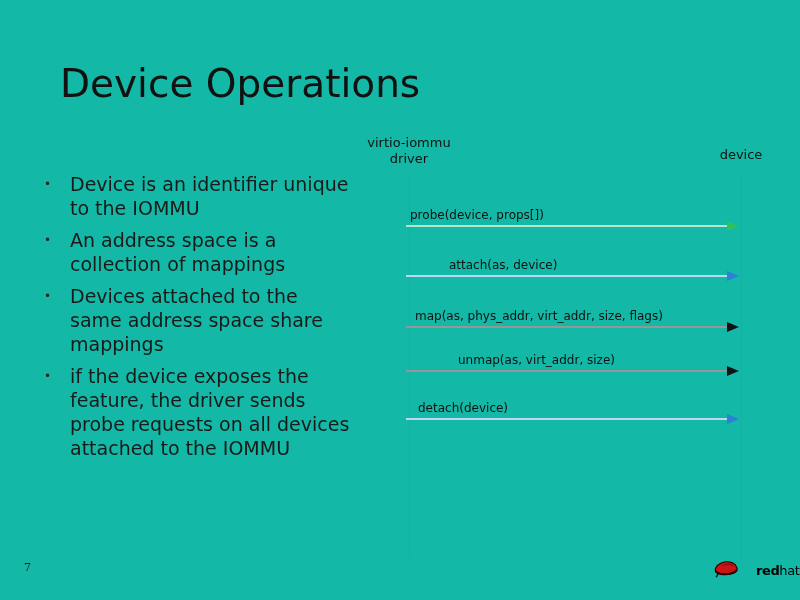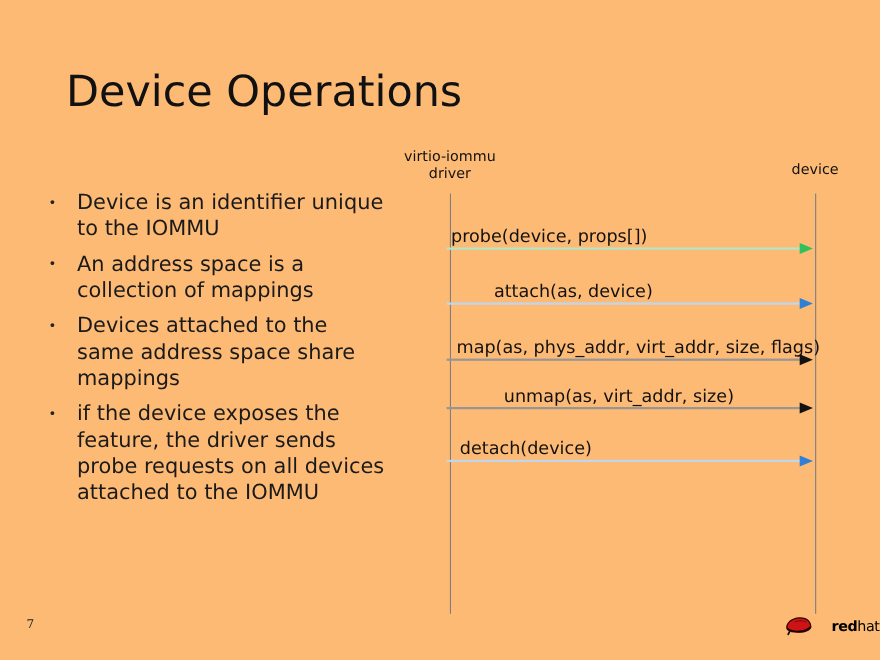--- a/index.html
+++ b/index.html
@@ -1,41 +1,41 @@
 <!DOCTYPE html>
 <html><head>
 <meta charset="utf-8">
 <style>
   html,body{margin:0;padding:0;}
   body{
     width:800px;height:600px;background:#ffffff;overflow:hidden;position:relative;
     font-family:"DejaVu Sans","Liberation Sans",sans-serif;color:#151515;
   }
-  .slide{position:absolute;inset:0;background:#fdba74;text-decoration:underline;}
+  .slide{position:absolute;inset:0;background:#14b8a6;text-decoration:underline;}
   .title{
     position:absolute;left:60px;top:64px;font-size:39px;line-height:1;
     color:#111;white-space:nowrap;
   }
   .bullet-list{position:absolute;left:44px;top:172px;width:340px;}
   .bullet{display:flex;margin-bottom:8px;}
   .bullet .marker{
     width:26px;flex:0 0 26px;font-size:12px;line-height:24px;color:#222;
   }
   .bullet .btext{
     font-size:19px;line-height:24px;white-space:pre-line;color:#1a1a1a;
   }
   .diagram{position:absolute;inset:0;}
   .actor-label{
     position:absolute;transform:translateX(-50%);text-align:center;
     font-size:13px;line-height:16px;white-space:pre-line;color:#111;
   }
   .lifeline{position:absolute;width:1px;background:#7f7f7f;}
   .msg-line{position:absolute;height:2px;}
   .msg-head{position:absolute;width:0;height:0;border-top:5px solid transparent;border-bottom:5px solid transparent;}
-  .msg-label{position:absolute;font-size:16px;line-height:14px;color:#111;white-space:nowrap;}
+  .msg-label{position:absolute;font-size:12px;line-height:14px;color:#111;white-space:nowrap;}
   .page-number{
     position:absolute;left:24px;top:561px;font-family:"DejaVu Serif","Liberation Serif",serif;
     font-size:11px;color:#222;letter-spacing:1px;
   }
   .logo{position:absolute;left:713px;top:559px;display:flex;align-items:center;}
   .logo .hat{width:27px;height:23px;display:block;}
   .logo .logotext{font-size:13px;letter-spacing:-0.4px;color:#000;margin-left:16px;line-height:23px;}
   .logo .logotext .b{font-weight:bold;}
 </style>
 </head>

